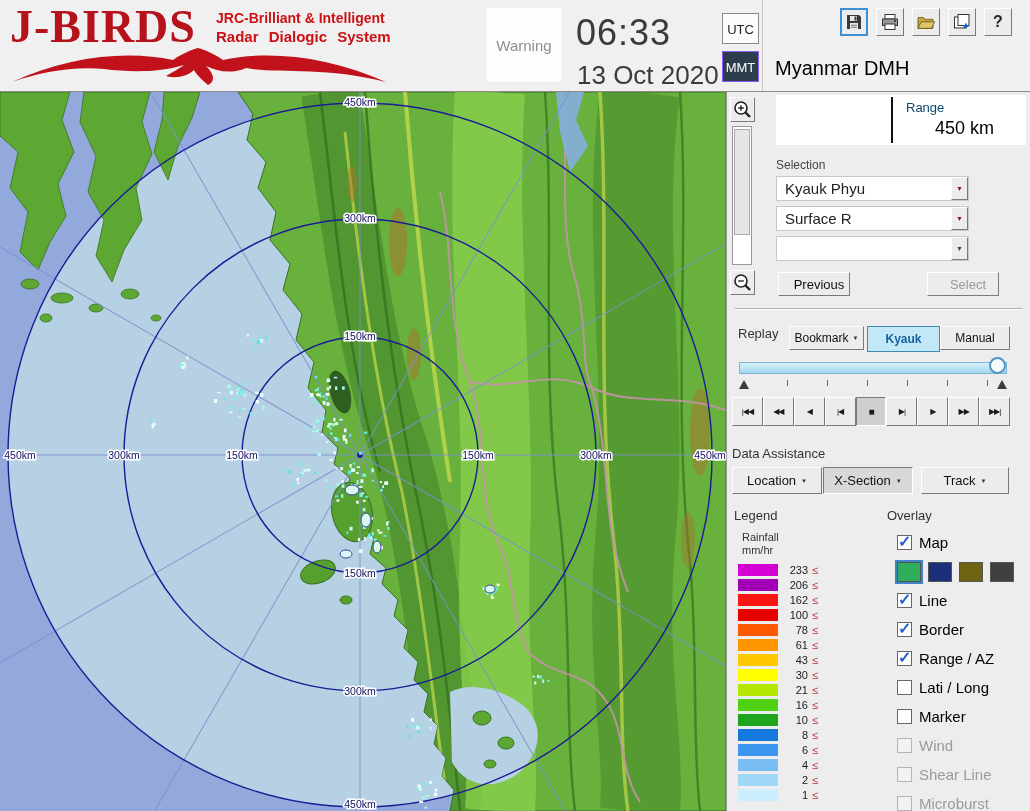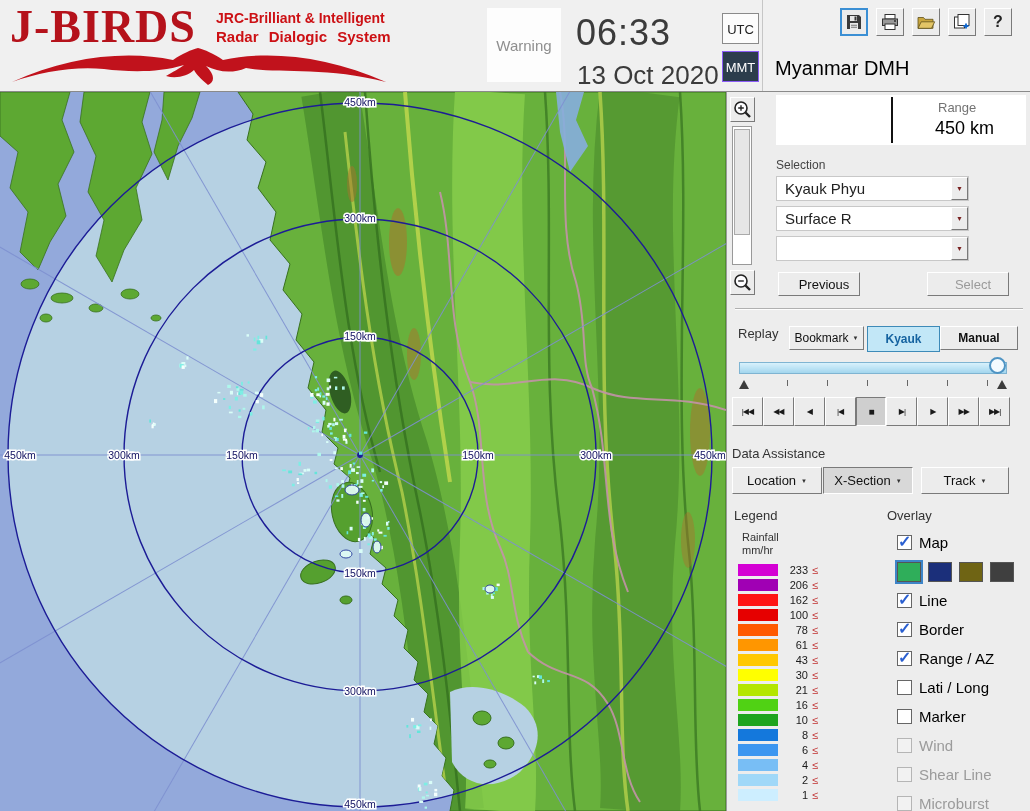--- a/index.html
+++ b/index.html
@@ -28,28 +28,28 @@
   .map-wrap{position:absolute;left:0;top:92px;width:726px;height:719px;background:#9db4de;}
   
   .panel{position:absolute;left:726px;top:92px;width:304px;height:719px;background:#ededed;overflow:hidden;border-left:1px solid #9a9a9a;box-sizing:border-box;}
   .bevel{background:#ececec;border:1px solid;border-color:#fff #7a7a7a #7a7a7a #fff;box-sizing:border-box;}
   .bevel.pressed{background:#d8d8d8;border-color:#7a7a7a #fff #fff #7a7a7a;}
   .zoom-btn{position:absolute;left:3px;width:25px;height:25px;display:flex;align-items:center;justify-content:center;}
   .vscroll{position:absolute;left:5px;top:34px;width:20px;height:139px;background:#fff;border:1px solid #999;box-sizing:border-box;}
   .vthumb{position:absolute;left:1px;top:2px;width:16px;height:106px;background:#e6e6e6;border:1px solid #aaa;box-sizing:border-box;}
   .range-box{position:absolute;left:49px;top:3px;width:250px;height:50px;background:#fff;}
   .range-div{position:absolute;left:115px;top:2px;width:2px;height:46px;background:#111;}
-  .range-label{position:absolute;left:130px;top:5px;font-size:13px;color:#737373;margin-left:32px;}
+  .range-label{position:absolute;left:130px;top:5px;font-size:13px;color:#0c4a6e;}
   .range-value{position:absolute;right:32px;top:23px;font-size:18px;color:#000;}
   .sel-label{position:absolute;left:49px;top:66px;font-size:12px;color:#444;}
   .dd{position:absolute;left:49px;width:193px;height:25px;background:#fff;border:1px solid #c8c8c8;box-sizing:border-box;}
   .dd-text{position:absolute;left:8px;top:0;line-height:23px;font-size:15px;color:#222;}
   .dd-btn{position:absolute;right:0;top:0;width:17px;height:23px;display:flex;align-items:center;justify-content:center;}
   .tri{font-size:7px;color:#7a2222;line-height:1;}
-  .pv-btn{position:absolute;top:180px;width:82px;height:24px;font-size:13px;color:#111;display:flex;align-items:center;justify-content:center;padding-left:10px;}
+  .pv-btn{position:absolute;top:180px;width:72px;height:24px;font-size:13px;color:#111;display:flex;align-items:center;justify-content:center;padding-left:10px;}
   .pv-btn.disabled{color:#9a9a9a;}
   .h-sep{position:absolute;left:8px;top:216px;width:288px;height:0;border-top:1px solid #b0b0b0;border-bottom:1px solid #fdfdfd;}
   .replay-label{position:absolute;left:11px;top:234px;font-size:13px;color:#333;}
   .rp-btn{position:absolute;top:234px;height:24px;font-size:12px;color:#111;display:flex;align-items:center;justify-content:center;gap:4px;}
   .rp-auto{background:#c2e7f7;border:1px solid #3d8ab8;color:#1563a0;font-weight:bold;}
   .slider{position:absolute;left:12px;top:270px;width:268px;height:12px;background:linear-gradient(#d8f1fc,#a3d6ee);border:1px solid #7fb4d2;box-sizing:border-box;}
   .slider-thumb{position:absolute;left:262px;top:265px;width:17px;height:17px;border-radius:50%;background:#f4fbff;border:2px solid #4f94c4;box-sizing:border-box;}
   .tickbar{position:absolute;left:12px;top:288px;width:268px;height:10px;}
   .tick{position:absolute;top:0;width:1px;height:6px;background:#666;}
   .tri-up{position:absolute;top:0;width:0;height:0;border-left:5px solid transparent;border-right:5px solid transparent;border-bottom:9px solid #3c3c3c;}
@@ -517,21 +517,21 @@
   <div class="h-sep"></div>
 
   <div class="replay-label">Replay</div>
   <div class="rp-btn bevel" style="left:62px;width:75px;">
     <span>Bookmark</span>
     <span class="tri" style="color:#333;font-size:6px;">▼</span>
   </div>
   <div class="rp-btn rp-auto" style="left:140px;width:71px;">
     <span>Kyauk</span>
   </div>
-  <div class="rp-btn bevel" style="left:213px;width:78px;font-weight:bold;">
+  <div class="rp-btn bevel" style="left:213px;width:70px;">
     <span>Manual</span>
   </div>
 
   <div class="slider"></div>
   <div class="slider-thumb"></div>
   <div class="tickbar">
     <div class="tri-up" style="left:0px;"></div>
     <div class="tick" style="left:48px;"></div>
     <div class="tick" style="left:88px;"></div>
     <div class="tick" style="left:128px;"></div>

